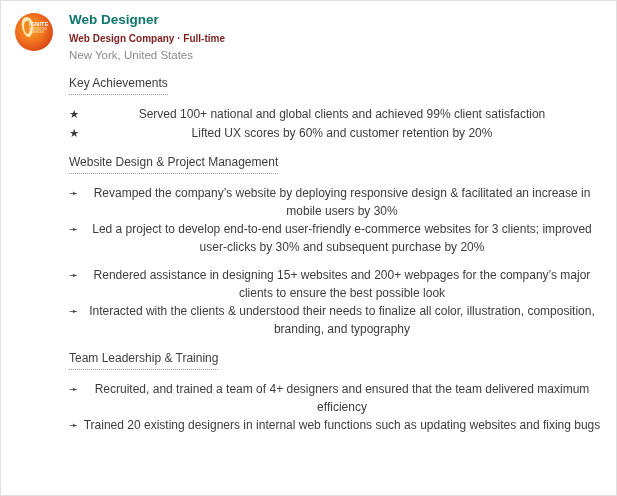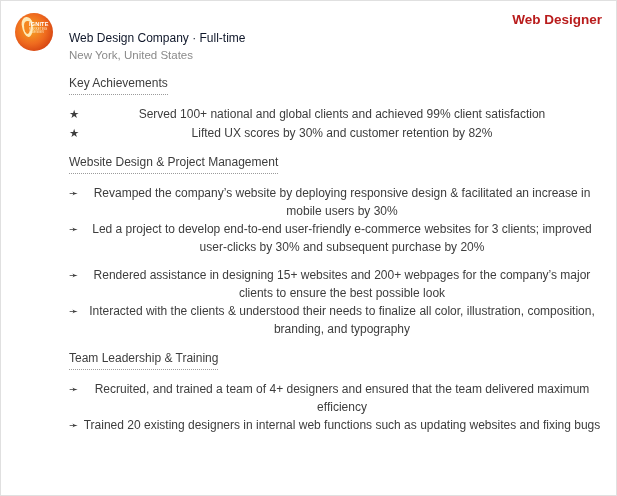--- a/index.html
+++ b/index.html
@@ -91,29 +91,29 @@
     letter-spacing: .1px;
   }
   .body-col {
     flex: 1 1 auto;
     min-width: 0;
     padding-left: 4px;
   }
   .job-title {
     font-size: 13.5px;
     font-weight: bold;
-    color: #b91c1c;
+    color: #0f766e;
     line-height: 18px;
     margin: 0 0 1px 0;
-    text-align: right;
   }
   .company {
-    font-size: 12px;
-    color: #0f172a;
+    font-size: 10px;
+    color: #7f1d1d;
     line-height: 17px;
+    font-weight: bold;
   }
   .dates, .location {
     font-size: 11.5px;
     color: #8a8a8a;
     line-height: 16px;
   }
   .section {
     margin-top: 10px;
   }
   .section:first-of-type {
@@ -177,21 +177,21 @@
 
       <div class="section">
         <div class="section-heading">Key Achievements</div>
         <div class="bullets">
           <div class="bullet">
             <span class="mark star">★</span>
             <span class="txt">Served 100+ national and global clients and achieved 99% client satisfaction</span>
           </div>
           <div class="bullet">
             <span class="mark star">★</span>
-            <span class="txt">Lifted UX scores by 30% and customer retention by 82%</span>
+            <span class="txt">Lifted UX scores by 60% and customer retention by 20%</span>
           </div>
         </div>
       </div>
 
       <div class="section">
         <div class="section-heading">Website Design &amp; Project Management</div>
         <div class="bullets">
           <div class="bullet">
             <span class="mark">➛</span>
             <span class="txt">Revamped the company’s website by deploying responsive design &amp; facilitated an increase in mobile users by 30%</span>

